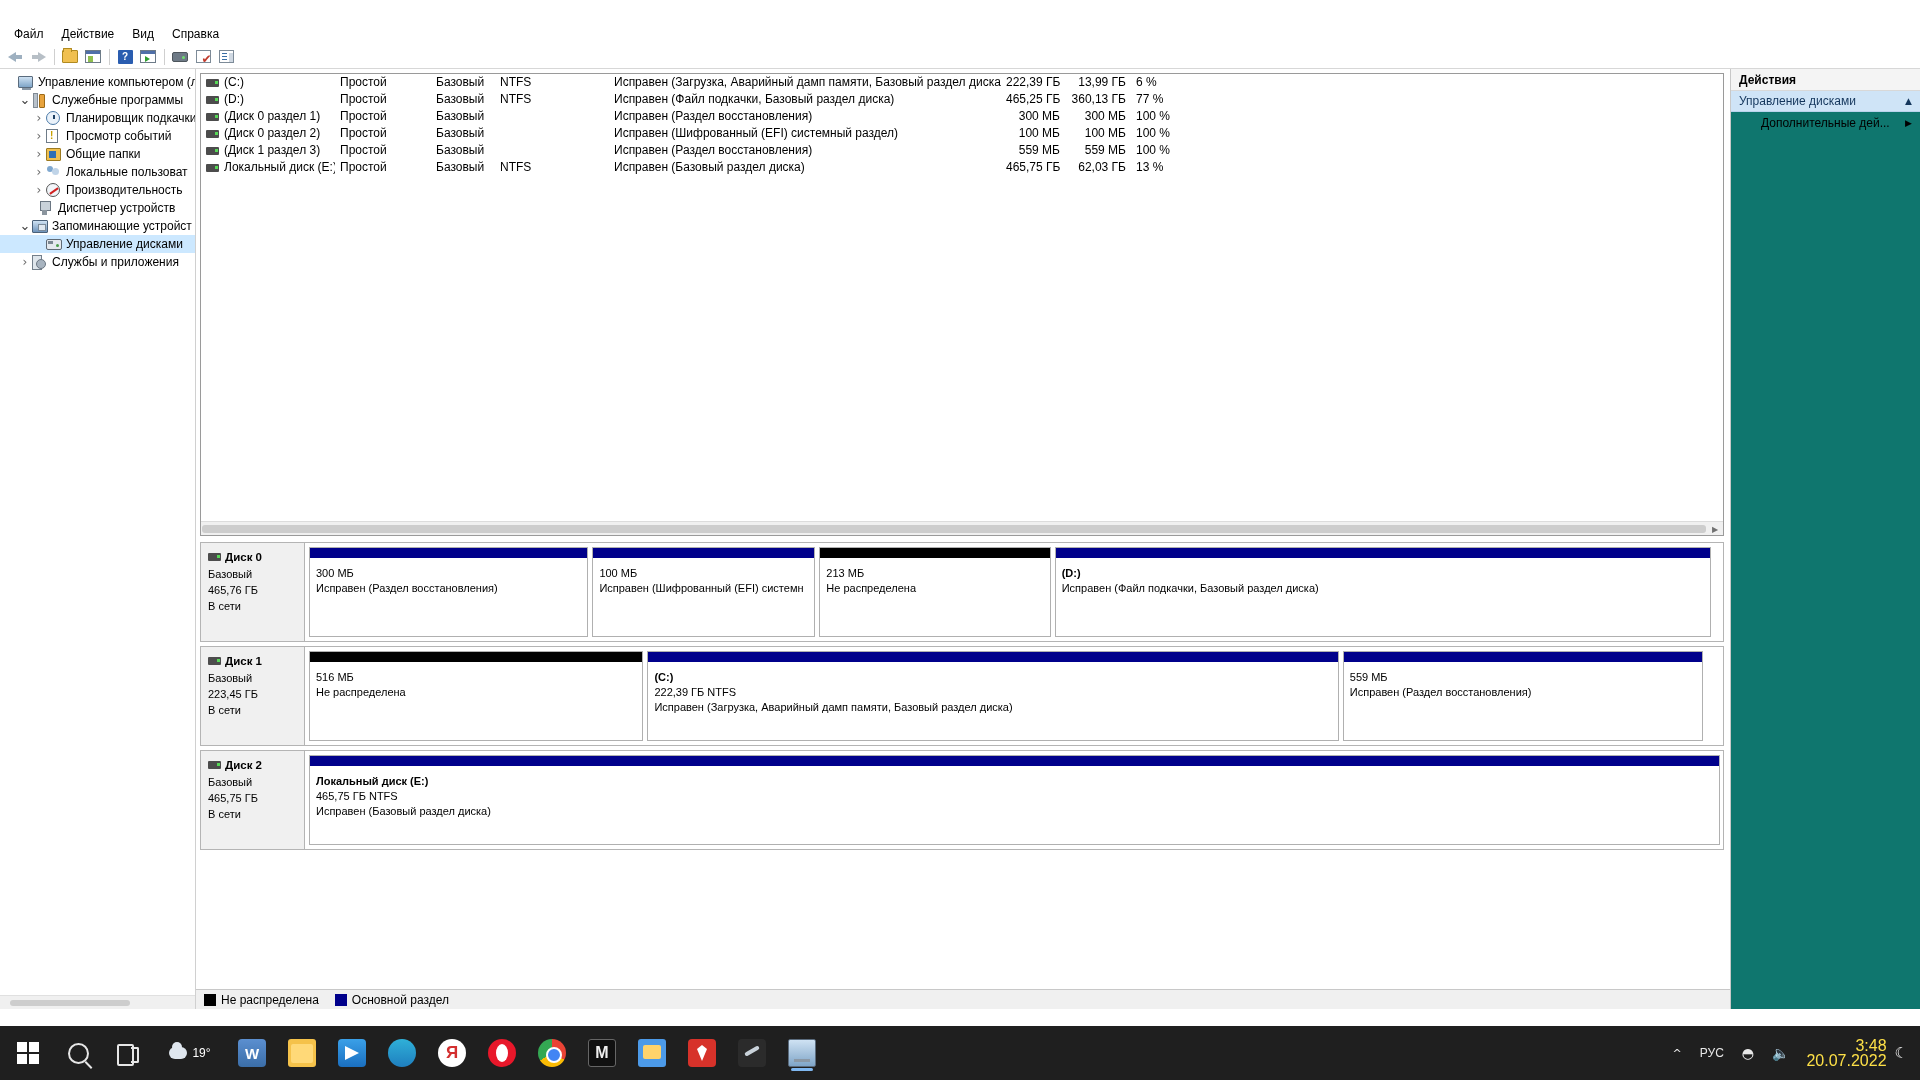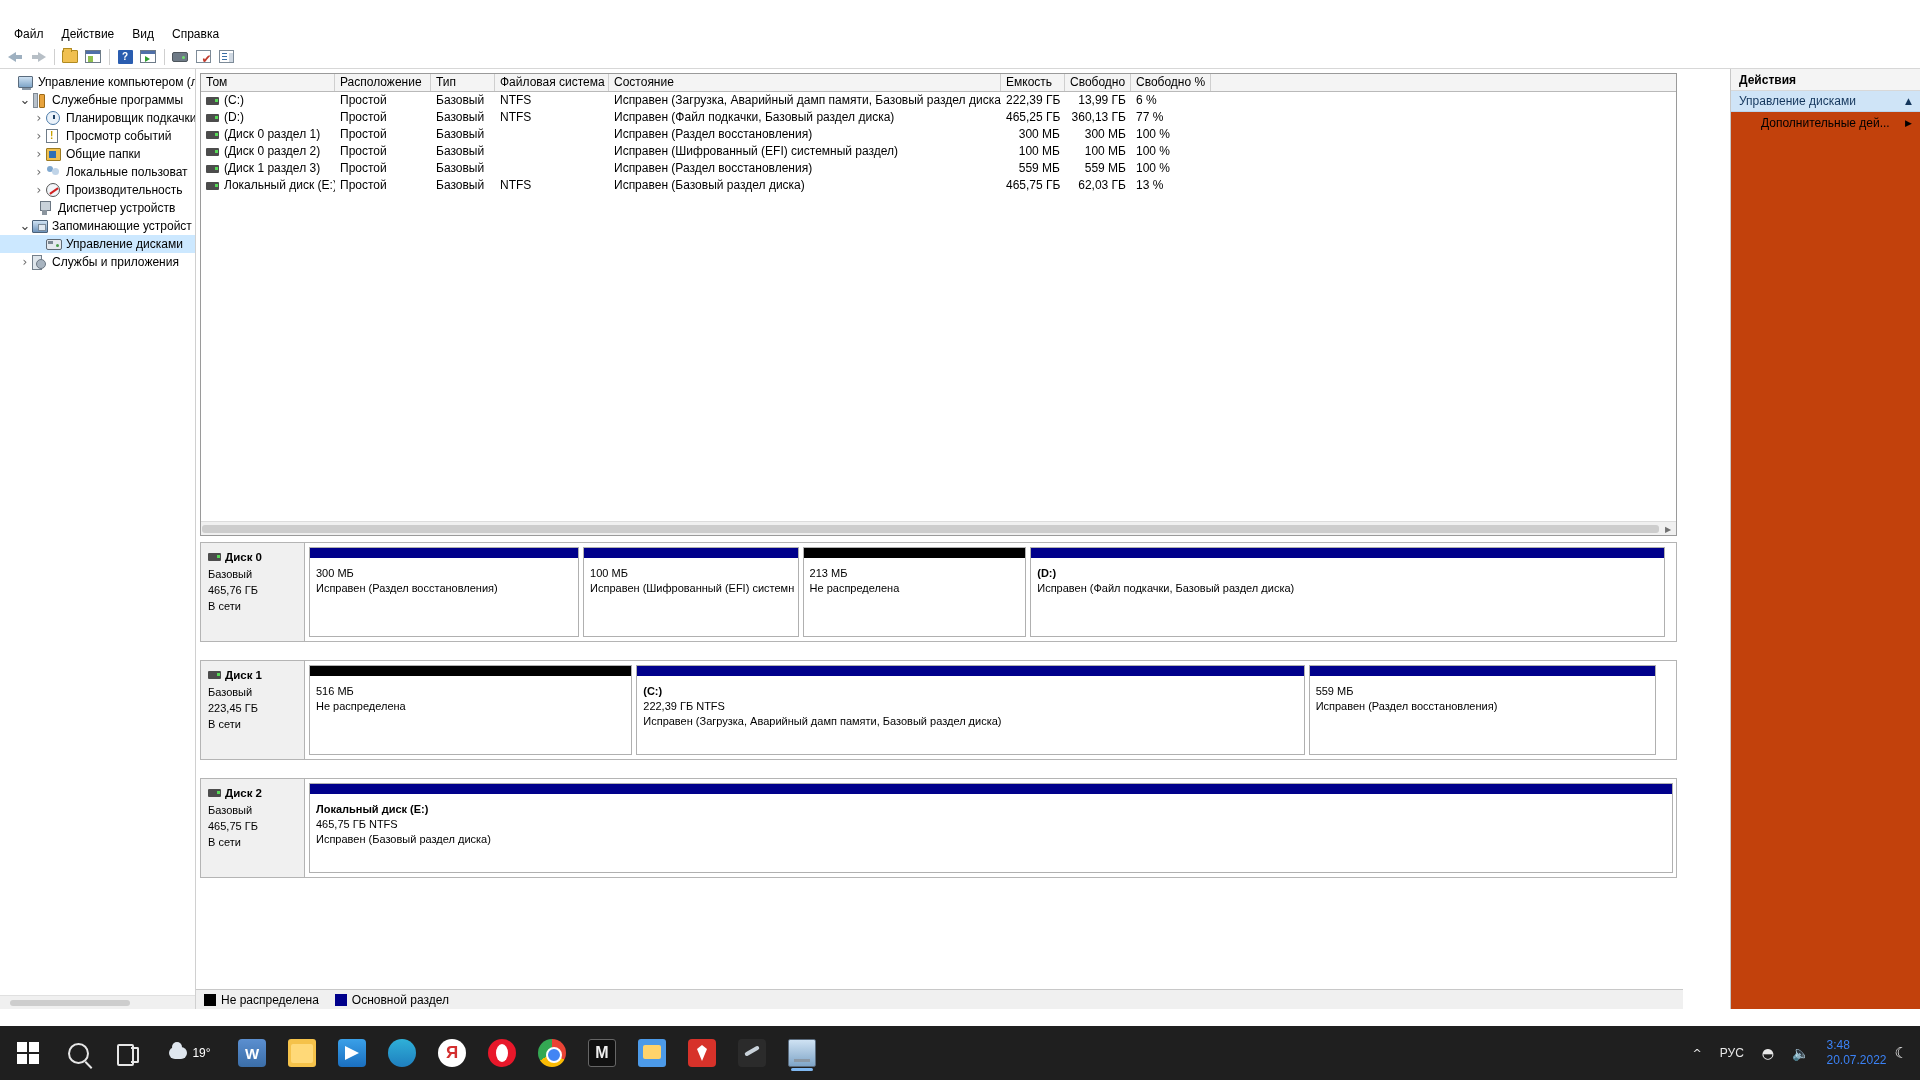--- a/index.html
+++ b/index.html
@@ -237,21 +237,21 @@
   }
 
   
   .disk-view {
     margin: 6px 6px 0 4px; flex: 1 1 auto;
     background: #ffffff; position: relative; overflow: hidden;
     border: 1px solid #9a9a9a; border-top: none; border-left: none; border-right: none;
   }
   .disk-block {
     display: flex; border: 1px solid #b4b4b4; background: #fff;
-    margin-bottom: 18px; height: 100px; position: relative;
+    margin-bottom: 4px; height: 100px; position: relative;
   }
   .disk-info {
     width: 104px; flex: 0 0 104px; background: #f0f0f0;
     border-right: 1px solid #b4b4b4; padding: 6px 6px 0 7px;
     font-size: 11px; color: #000; line-height: 16px;
   }
   .disk-info .dname {
     font-weight: bold; font-size: 11.5px; display: flex; align-items: center;
     margin-bottom: 1px;
   }
@@ -281,21 +281,21 @@
     position: absolute; left: 0; right: 0; bottom: 0; height: 20px;
     background: #f0f0f0; border-top: 1px solid #c8c8c8;
     display: flex; align-items: center; padding-left: 8px; font-size: 12px; gap: 6px;
   }
   .legend .sw { width: 12px; height: 12px; display: inline-block; }
   .legend .li { display: flex; align-items: center; gap: 5px; margin-right: 10px; }
 
   
   .actions-pane {
     width: 190px; flex: 0 0 190px; height: 100%;
-    background: #c2410c; border-left: 1px solid #c8c8c8; margin-left: 47px;
+    background: #0f766e; border-left: 1px solid #c8c8c8;
   }
   .actions-title {
     height: 22px; background: #f4f4f4; border-bottom: 1px solid #d8d8d8;
     display: flex; align-items: center; padding-left: 8px;
     font-size: 12px; font-weight: bold; color: #000;
   }
   .actions-group {
     height: 21px; background: #cfe4f7; border-bottom: 1px solid #b9d3ec;
     display: flex; align-items: center; justify-content: space-between;
     padding: 0 8px; font-size: 12px; color: #14365c;
@@ -359,21 +359,21 @@
   .ic-mmc::after{content:"";position:absolute;left:5px;bottom:4px;width:16px;height:3px;background:#8a98a6;}
 
   .tb-right {
     position: absolute; right: 0; top: 0; height: 54px;
     display: flex; align-items: center; gap: 0; padding-right: 6px;
   }
   .tr-item { color:#e8e8e8; font-size:12px; padding: 0 9px; height:40px; display:flex; align-items:center; gap:4px; border-radius:4px;}
   .chev-up { font-size: 11px; font-family:"DejaVu Sans", sans-serif; }
   .wifi { font-size:14px; font-family:"DejaVu Sans", sans-serif; }
   .vol { font-size:14px; font-family:"DejaVu Sans", sans-serif; }
-  .clock { color:#3b82f6; font-size:12px; line-height:15px; padding: 0 8px; }
+  .clock { color:#fde047; font-size:16px; text-align:right; line-height:15px; padding: 0 8px; }
   .moon { color:#e8e8e8; font-size:15px; padding-right: 6px; font-family:"DejaVu Sans", sans-serif;}
 </style>
 </head>
 <body>
 
 <div id="app">
 
 
   <div class="menubar">
     <div class="menu-item">Файл</div>
@@ -498,30 +498,20 @@
           </div>
         </div>
       <div class="tree-hscroll">
           <div class="thumb"></div>
         </div>
     </div>
 
     <div class="center-pane">
 
       <div class="vol-list">
-        <div class="vol-header" id="vol-header">
-            <div class="hcell c-vol">Том</div>
-            <div class="hcell c-layout">Расположение</div>
-            <div class="hcell c-type">Тип</div>
-            <div class="hcell c-fs">Файловая система</div>
-            <div class="hcell c-status">Состояние</div>
-            <div class="hcell c-cap">Емкость</div>
-            <div class="hcell c-free">Свободно</div>
-            <div class="hcell c-pct">Свободно %</div>
-          </div>
         <div class="vol-rows" id="vol-rows">
             <div class="vol-row">
               <div class="cell c-vol"><span class="vol-icon"></span><span>(C:)</span></div>
               <div class="cell c-layout">Простой</div>
               <div class="cell c-type">Базовый</div>
               <div class="cell c-fs">NTFS</div>
               <div class="cell c-status">Исправен (Загрузка, Аварийный дамп памяти, Базовый раздел диска)</div>
               <div class="cell c-cap">222,39 ГБ</div>
               <div class="cell c-free">13,99 ГБ</div>
               <div class="cell c-pct">6 %</div>

